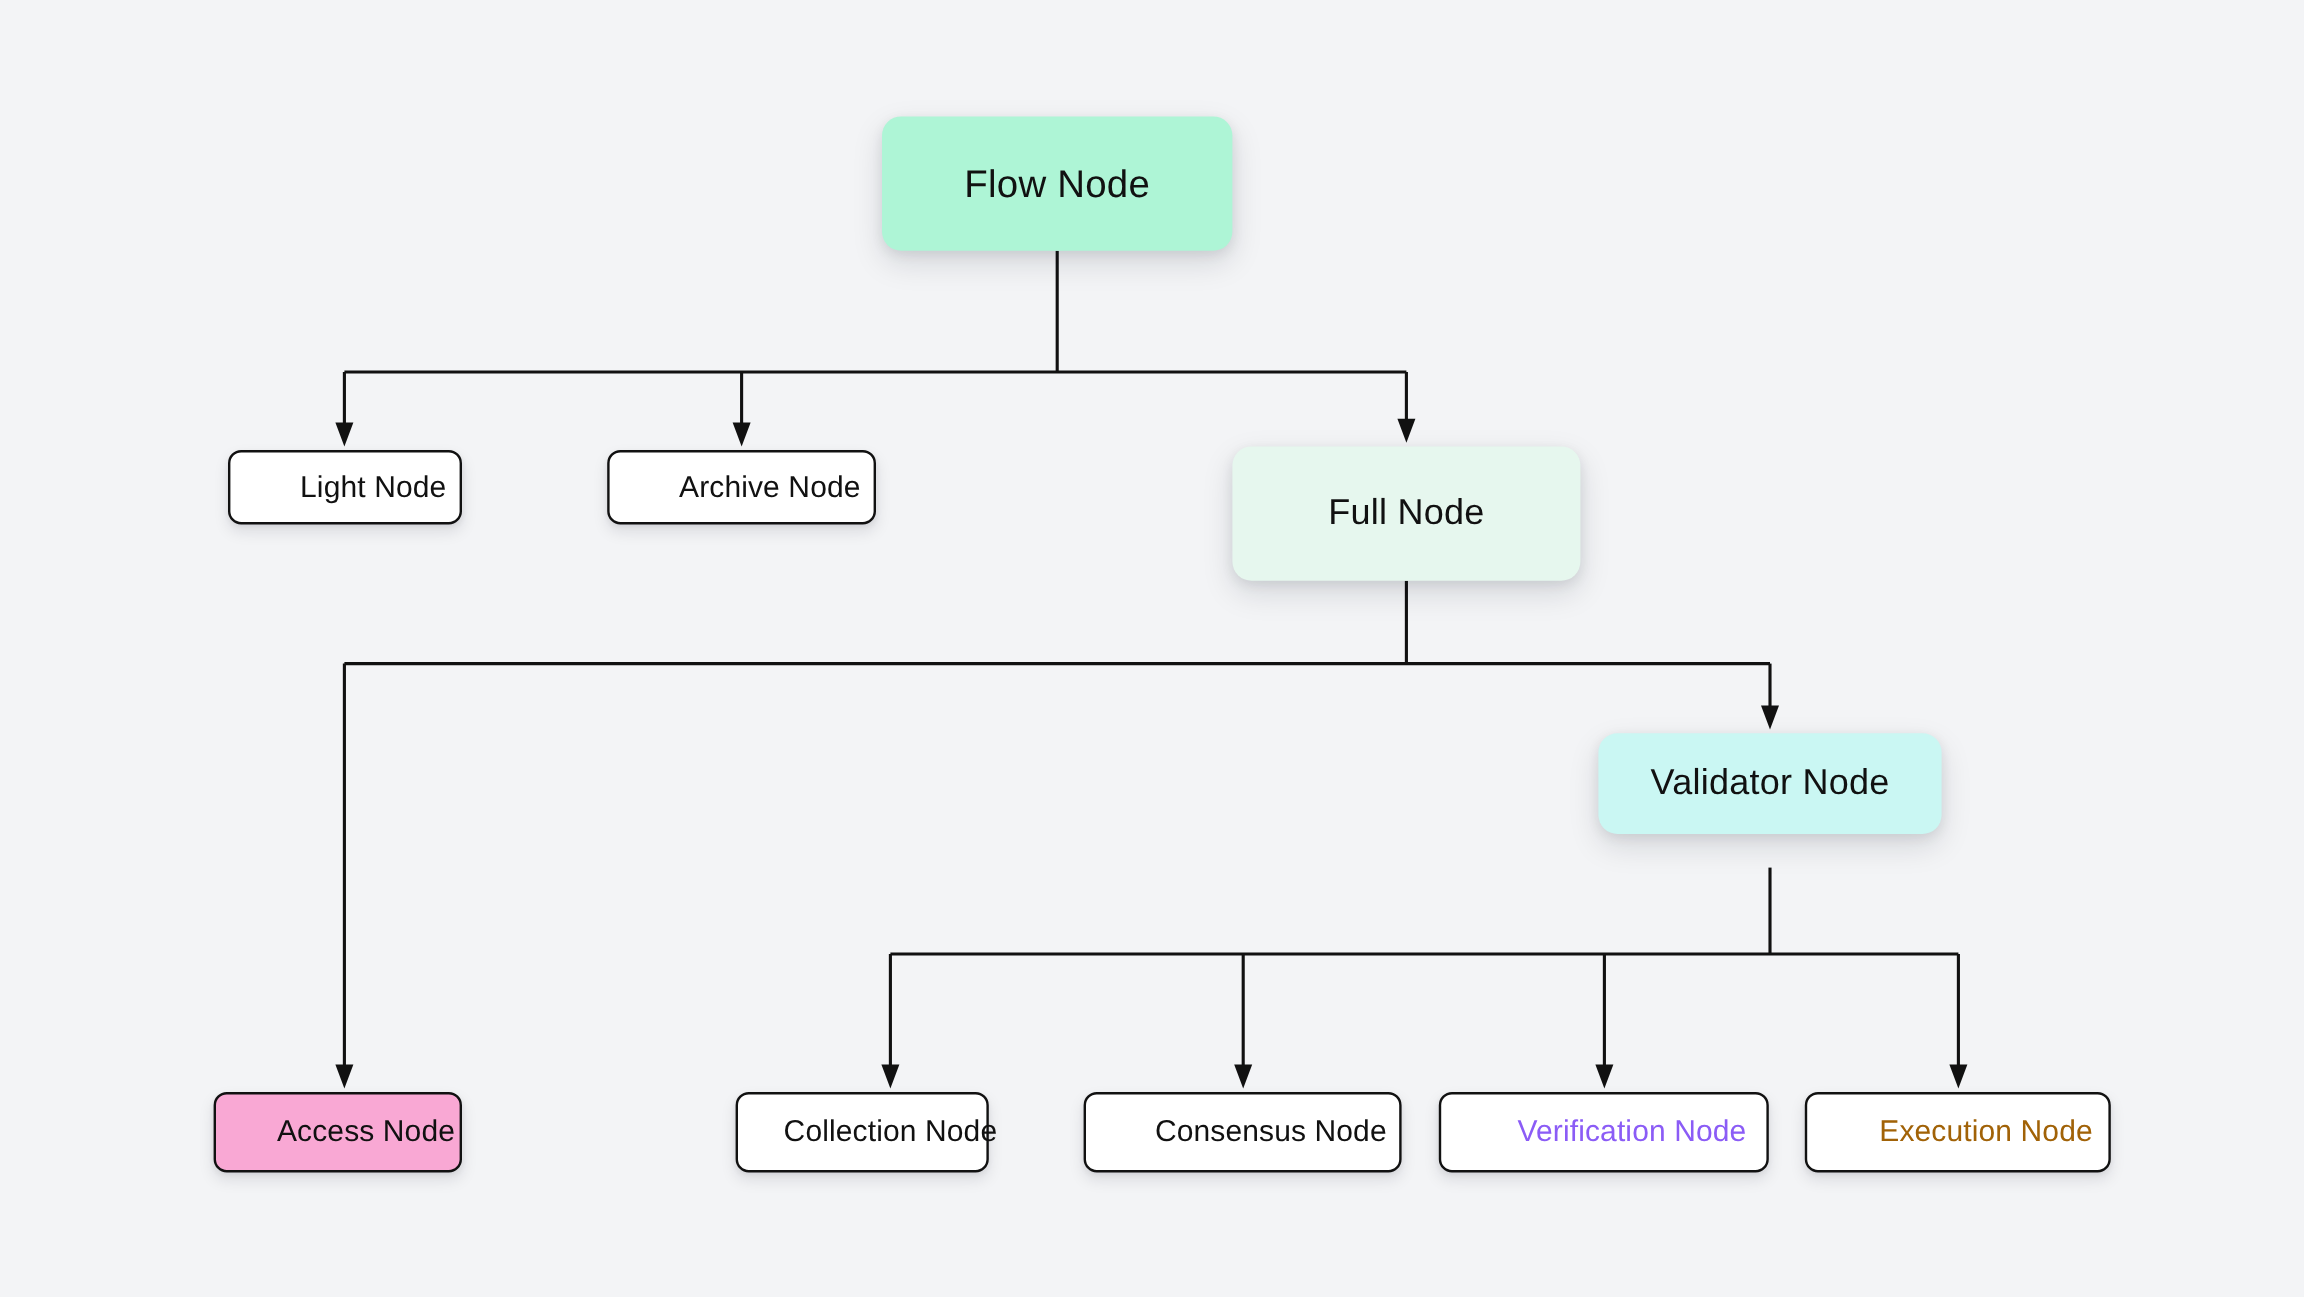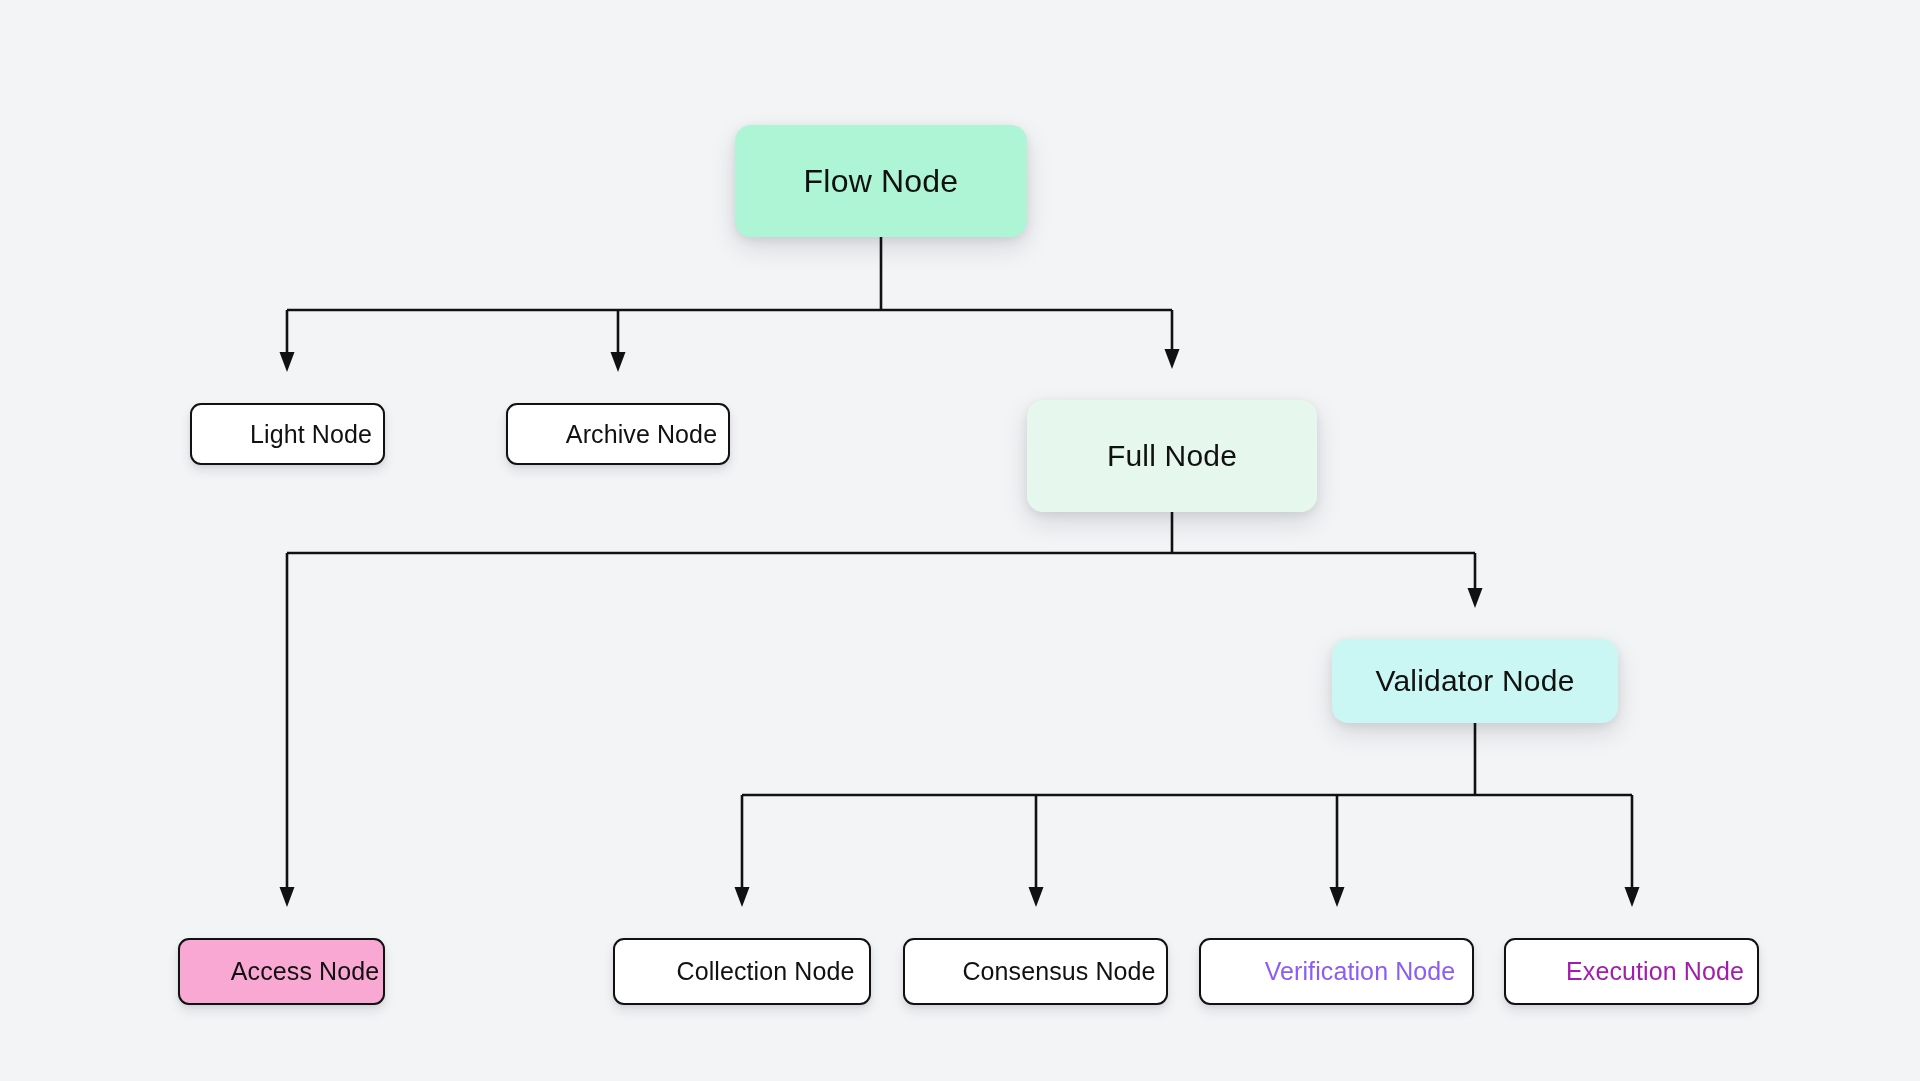--- a/index.html
+++ b/index.html
@@ -36,21 +36,20 @@
     position: absolute;
     display: flex;
     align-items: center;
     justify-content: center;
     border-radius: 14px;
     color: #111111;
     text-align: center;
     line-height: 1.15;
     white-space: nowrap;
     z-index: 5;
-    margin-top: 28px;
   }
 
   
   .node-box.leaf {
     background: #ffffff;
     border: 2.5px solid #111111;
     border-radius: 11px;
     font-size: 25px;
     font-weight: 400;
     letter-spacing: 0.1px;
@@ -154,29 +153,29 @@
   </div>
 
   <div class="node-box accent level-mid" id="node-validator" style="left: 1332px; top: 611px; width: 286px; height: 84px; background: rgb(202, 247, 243); color: rgb(17, 17, 17);">
     <span class="node-label">Validator Node</span>
   </div>
 
   <div class="node-box leaf" id="node-access" style="left: 178px; top: 910px; width: 207px; height: 67px; background: #f9a8d4; color: rgb(17, 17, 17);">
     <span class="node-label">Access Node</span>
   </div>
 
-  <div class="node-box leaf" id="node-collection" style="left: 613px; top: 910px; width: 258px; height: 67px; background: rgb(255, 255, 255); color: rgb(17, 17, 17);">
+  <div class="node-box leaf" id="node-collection" style="left: 613px; top: 910px; width: 211px; height: 67px; background: rgb(255, 255, 255); color: rgb(17, 17, 17);">
     <span class="node-label">Collection Node</span>
   </div>
 
   <div class="node-box leaf" id="node-consensus" style="left: 903px; top: 910px; width: 265px; height: 67px; background: rgb(255, 255, 255); color: rgb(17, 17, 17);">
     <span class="node-label">Consensus Node</span>
   </div>
 
   <div class="node-box leaf" id="node-verification" style="left: 1199px; top: 910px; width: 275px; height: 67px; background: rgb(255, 255, 255); color: #8b5cf6;">
     <span class="node-label">Verification Node</span>
   </div>
 
-  <div class="node-box leaf" id="node-execution" style="left: 1504px; top: 910px; width: 255px; height: 67px; background: rgb(255, 255, 255); color: #a21caf;">
+  <div class="node-box leaf" id="node-execution" style="left: 1504px; top: 910px; width: 255px; height: 67px; background: rgb(255, 255, 255); color: #a16207;">
     <span class="node-label">Execution Node</span>
   </div>
 
 </div>
 
 </body></html>

